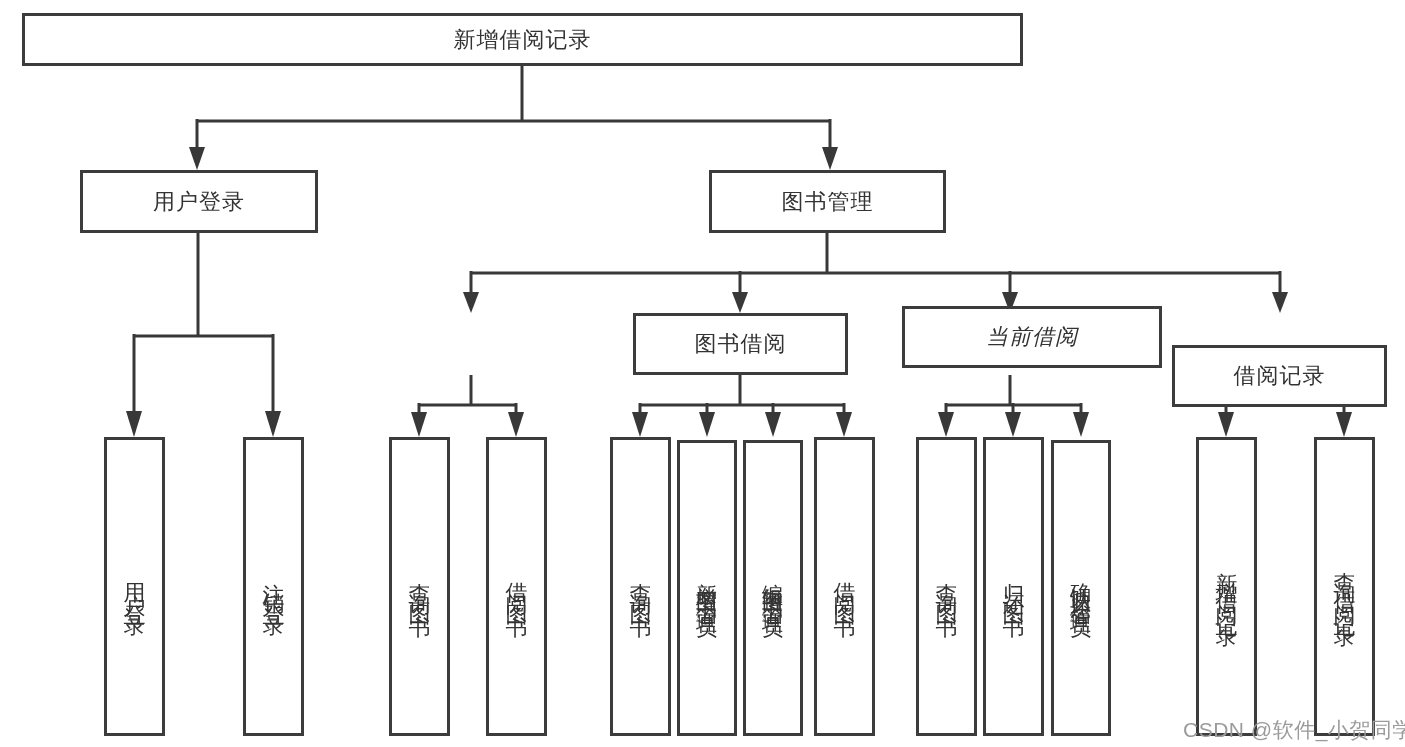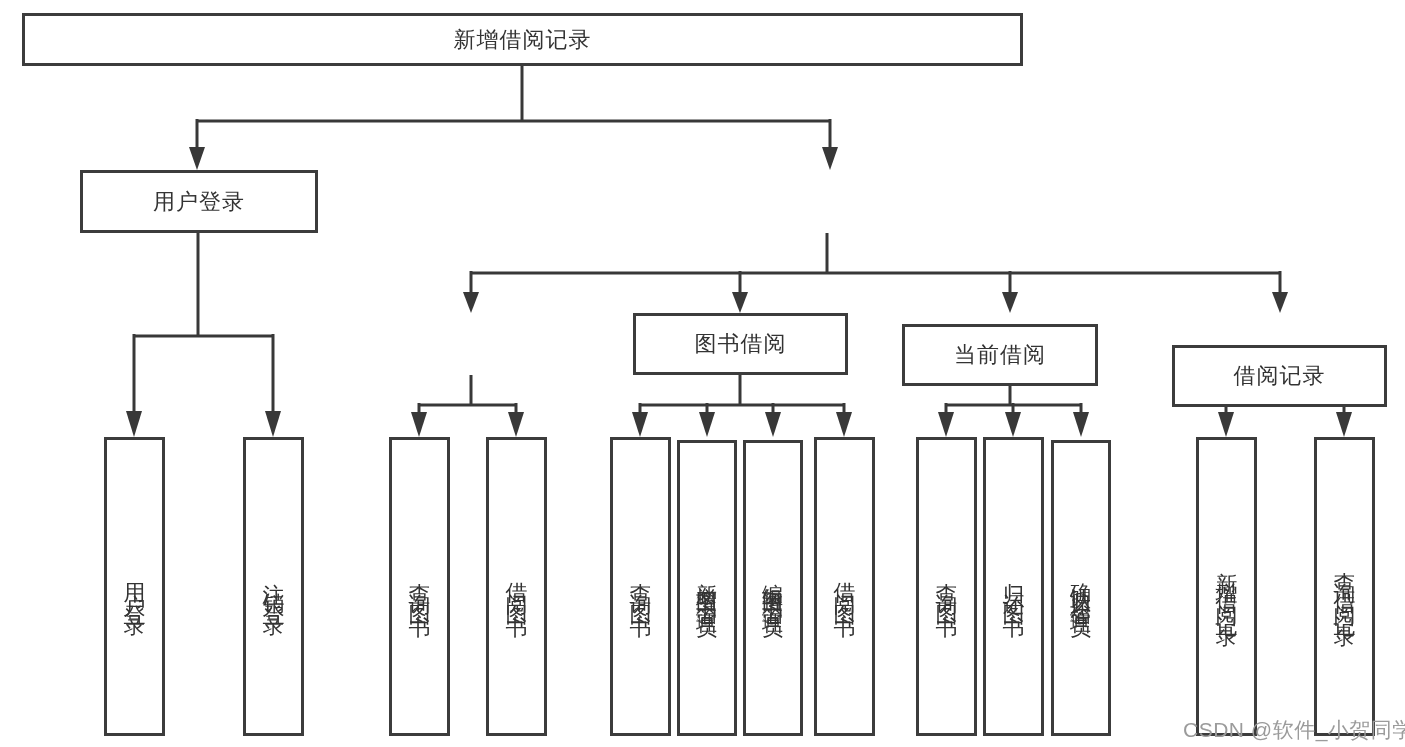--- a/index.html
+++ b/index.html
@@ -134,25 +134,28 @@
     </g>
   </svg>
 
   <div class="box" style="left:22px; top:13px; width:1001px; height:53px;">
     <span>新增借阅记录</span>
   </div>
 
   <div class="box" style="left:80px; top:170px; width:238px; height:63px;">
     <span>用户登录</span>
   </div>
+  <div class="box" style="left:709px; top:170px; width:237px; height:63px;">
+    <span>图书管理</span>
+  </div>
 
   <div class="box" style="left:633px; top:313px; width:215px; height:62px;">
     <span>图书借阅</span>
   </div>
-  <div class="box" style="left:902px; top:324px; width:196px; height:62px;">
+  <div class="box" style="left:902px; top:306px; width:260px; height:62px;font-style:italic;">
     <span>当前借阅</span>
   </div>
   <div class="box" style="left:1172px; top:313px; width:215px; height:62px;margin-top:32px;">
     <span>借阅记录</span>
   </div>
 
   <div class="box vbox" style="left:104px; top:437px; width:61px; height:299px;">
     <span class="vlabel">用户登录</span>
   </div>
   <div class="box vbox" style="left:243px; top:437px; width:61px; height:299px;">

